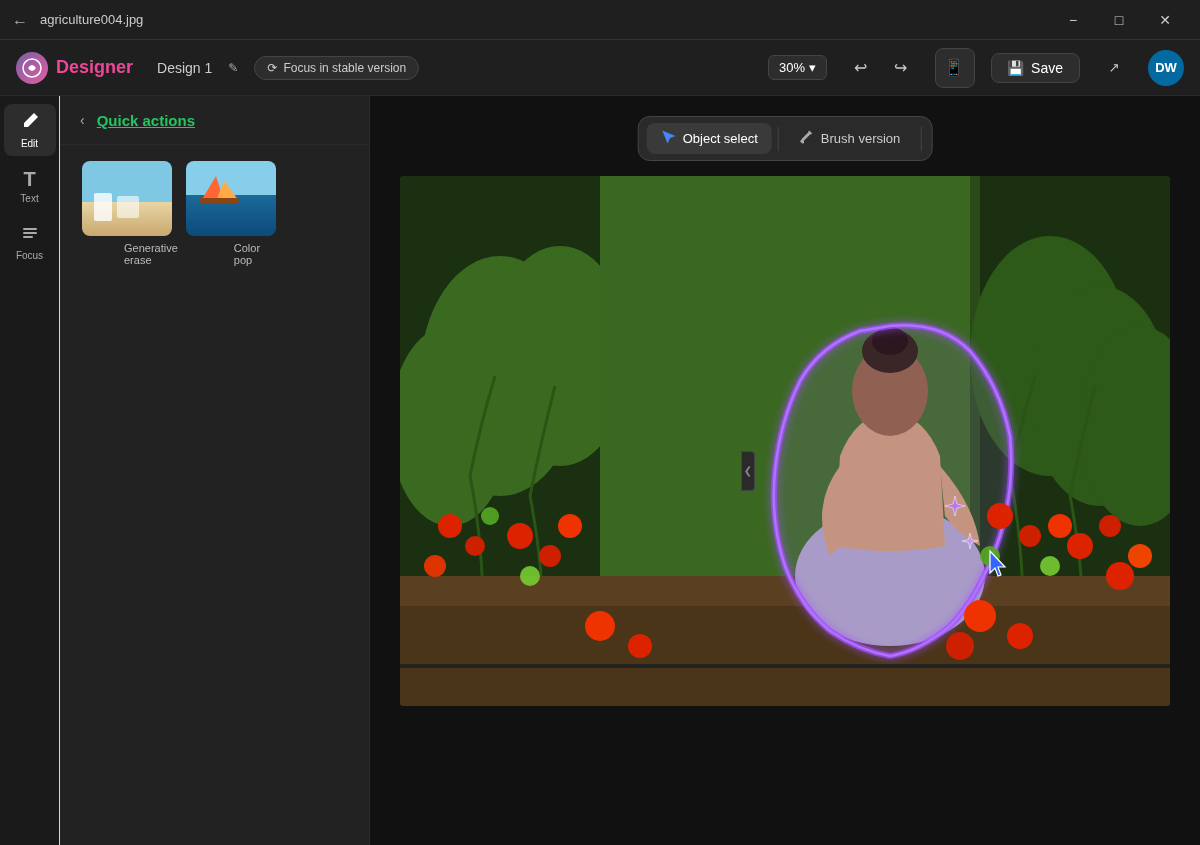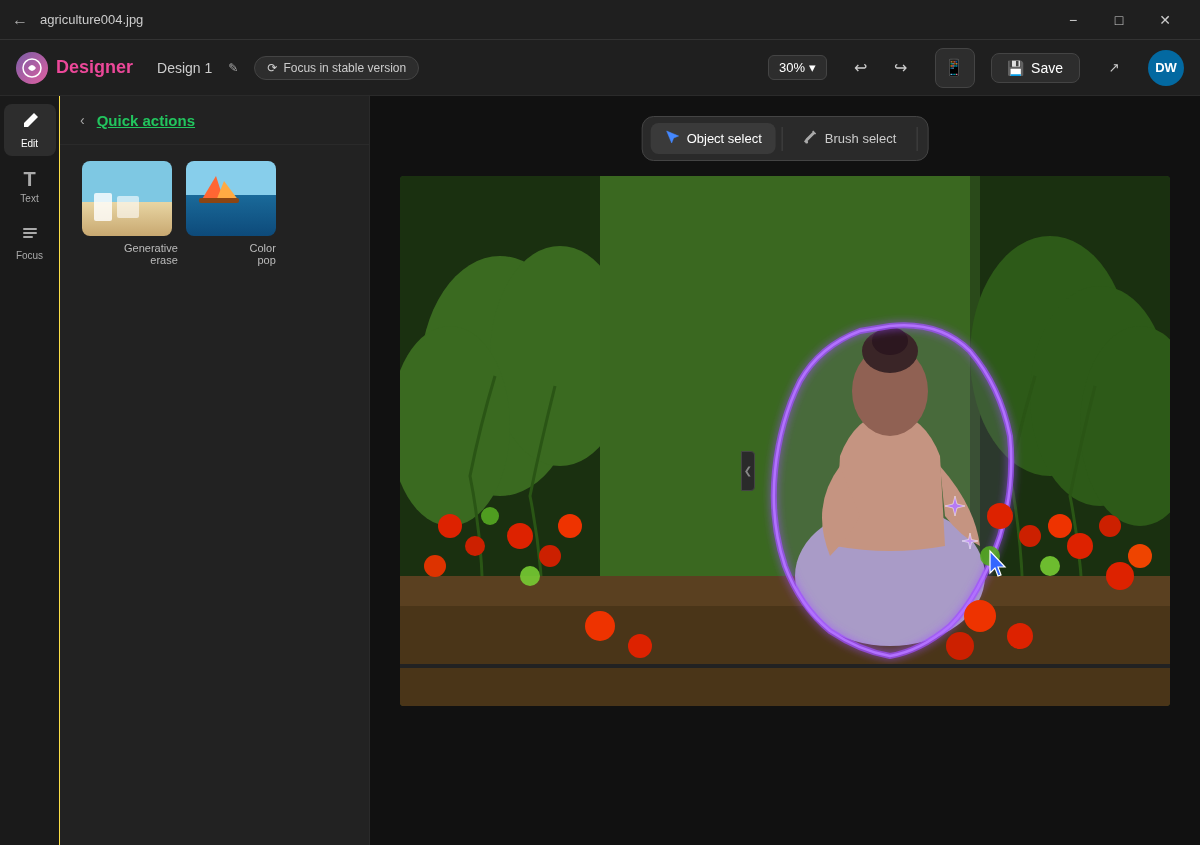--- a/index.html
+++ b/index.html
@@ -169,21 +169,21 @@
     }
     .qa-thumb {
       width: 90px; height: 75px;
       border-radius: 8px;
       overflow: hidden;
       position: relative;
     }
     .qa-thumb-selected {
       border: 2px solid #6a5acd;
     }
-    .qa-label { font-size: 11px; color: #bbb; text-align: right; padding-left: 48px; }
+    .qa-label { font-size: 11px; color: #bbb; text-align: left; padding-left: 48px; }
 
     
     .collapse-handle {
       position: absolute;
       left: 370px;
       top: 50%;
       transform: translateY(-50%);
       width: 14px; height: 40px;
       background: #2a2a2a;
       border: 1px solid #444;
@@ -369,21 +369,21 @@
         <span>Object select</span>
       </button>
       <div class="sel-divider"></div>
       <button class="sel-btn">
         <span>
           <svg width="16" height="16" viewBox="0 0 16 16" fill="#aaa">
             <path d="M10 2l1 1-7 7-2 3 3-2 7-7 1 1" stroke="#aaa" stroke-width="1.5" fill="none"></path>
             <circle cx="4" cy="13" r="1.5" fill="#aaa"></circle>
           </svg>
         </span>
-        <span>Brush select</span>
+        <span>Brush version</span>
       </button>
       <div class="sel-divider"></div>
     </div>
 
     <div class="canvas-image-wrapper">
       <div class="canvas-image">
         <svg width="770" height="530" viewBox="0 0 770 530" xmlns="http://www.w3.org/2000/svg">
 
           <rect width="770" height="530" fill="#2a4a1a"></rect>
 

